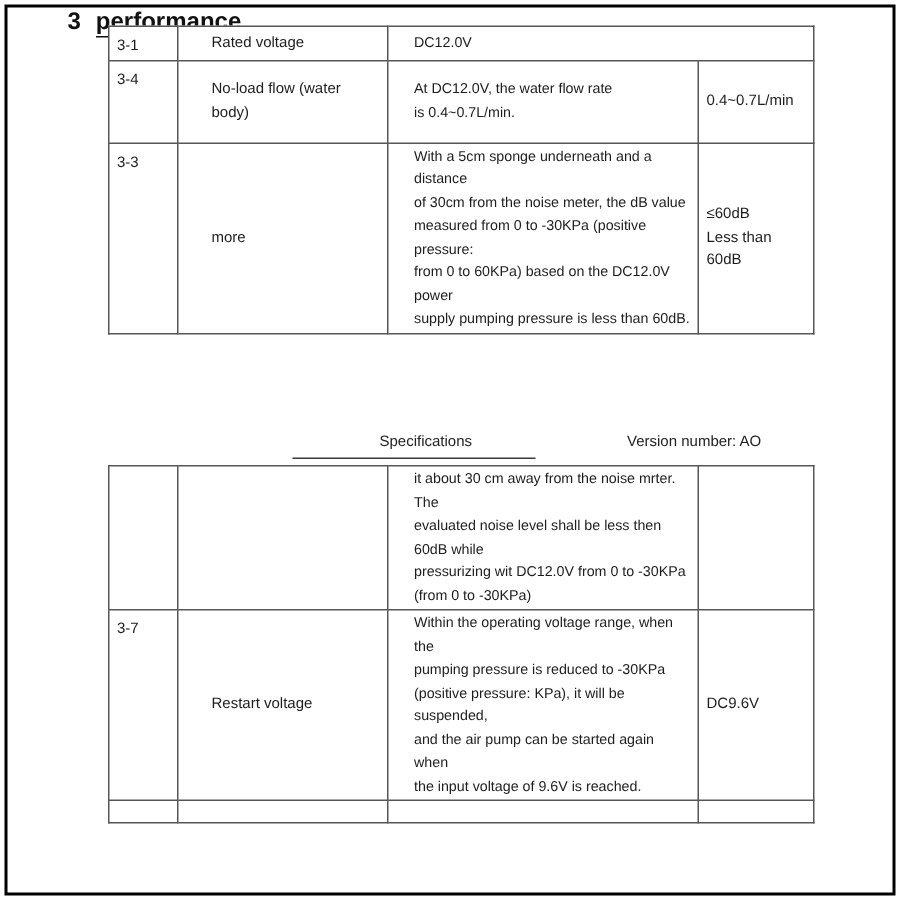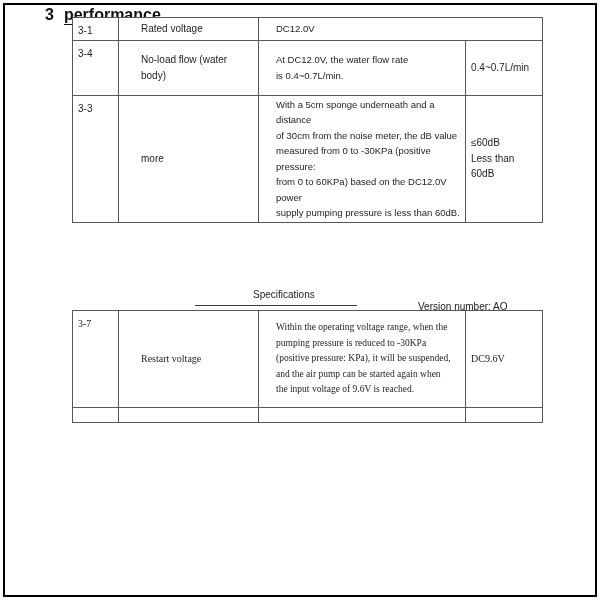--- a/index.html
+++ b/index.html
@@ -23,26 +23,26 @@
   td.c-val  { vertical-align:middle; white-space:pre-line; padding-left:5px; }
 
   .t1 tr.r0 { height:17px; }
   .t1 tr.r1 { height:34px; }
   .t1 tr.r2 { height:82px; }
   .t1 tr.r3 { height:55px; }
   .t1 tr.r4 { height:78px; }
 
   .t2 tr.r0 { height:75px; }
   .t2 tr.r1 { height:93px; }
-  .t2 tr.r2 { height:97px;font-family:Liberation Serif, serif; }
+  .t2 tr.r2 { height:97px; }
   .t2 tr.r3 { height:15px; }
 
   .mid-header { position:absolute; left:0; top:282px; width:100%; height:22px; font-size:10px; color:#222;padding-left:32px; }
   .mh-title   { position:absolute; left:248px; top:2px; }
-  .mh-version { position:absolute; left:413px; top:14px; }
+  .mh-version { position:absolute; left:413px; top:2px; }
   .mh-rule    { position:absolute; left:190px; top:18px; width:162px; border-top:1px solid #3a3a3a; height:0; }
 </style>
 </head>
 <body>
 
 <div class="page-border">
 
   <div class="heading">
     <span class="h-num">3</span><span class="h-title">performance</span>
   </div>
@@ -89,20 +89,29 @@
   </div>
 
   <table class="spec t2">
     <colgroup>
         <col style="width:46px">
         <col style="width:140px">
         <col style="width:207px">
         <col style="width:77px">
       </colgroup>
     <tbody>
+      <tr class="r0">
+        <td class="c-id"></td>
+        <td class="c-item"></td>
+        <td class="c-desc">it about 30 cm away from the noise mrter. The
+evaluated noise level shall be less then 60dB while
+pressurizing wit DC12.0V from 0 to -30KPa
+(from 0 to -30KPa)</td>
+        <td class="c-val"></td>
+      </tr>
       <tr class="r2">
         <td class="c-id">3-7</td>
         <td class="c-item">Restart voltage</td>
         <td class="c-desc">Within the operating voltage range, when the
 pumping pressure is reduced to -30KPa
 (positive pressure: KPa), it will be suspended,
 and the air pump can be started again when
 the input voltage of 9.6V is reached.</td>
         <td class="c-val">DC9.6V</td>
       </tr>

